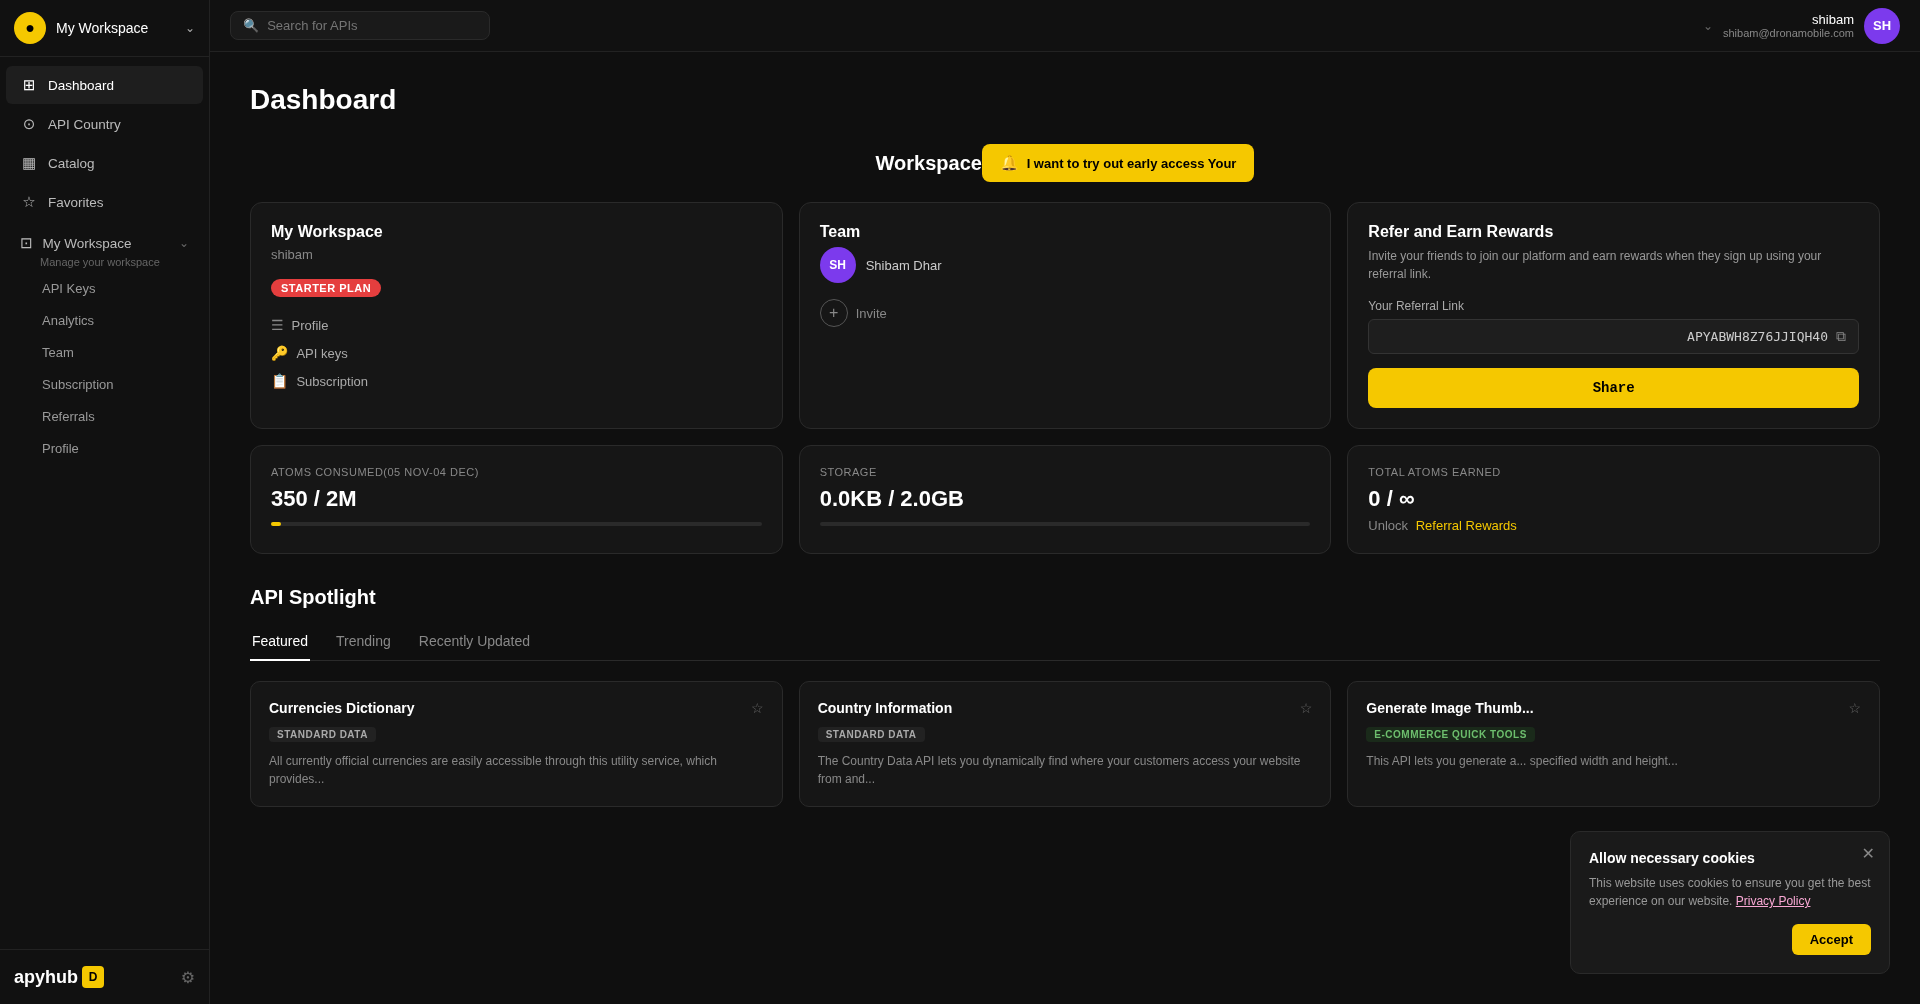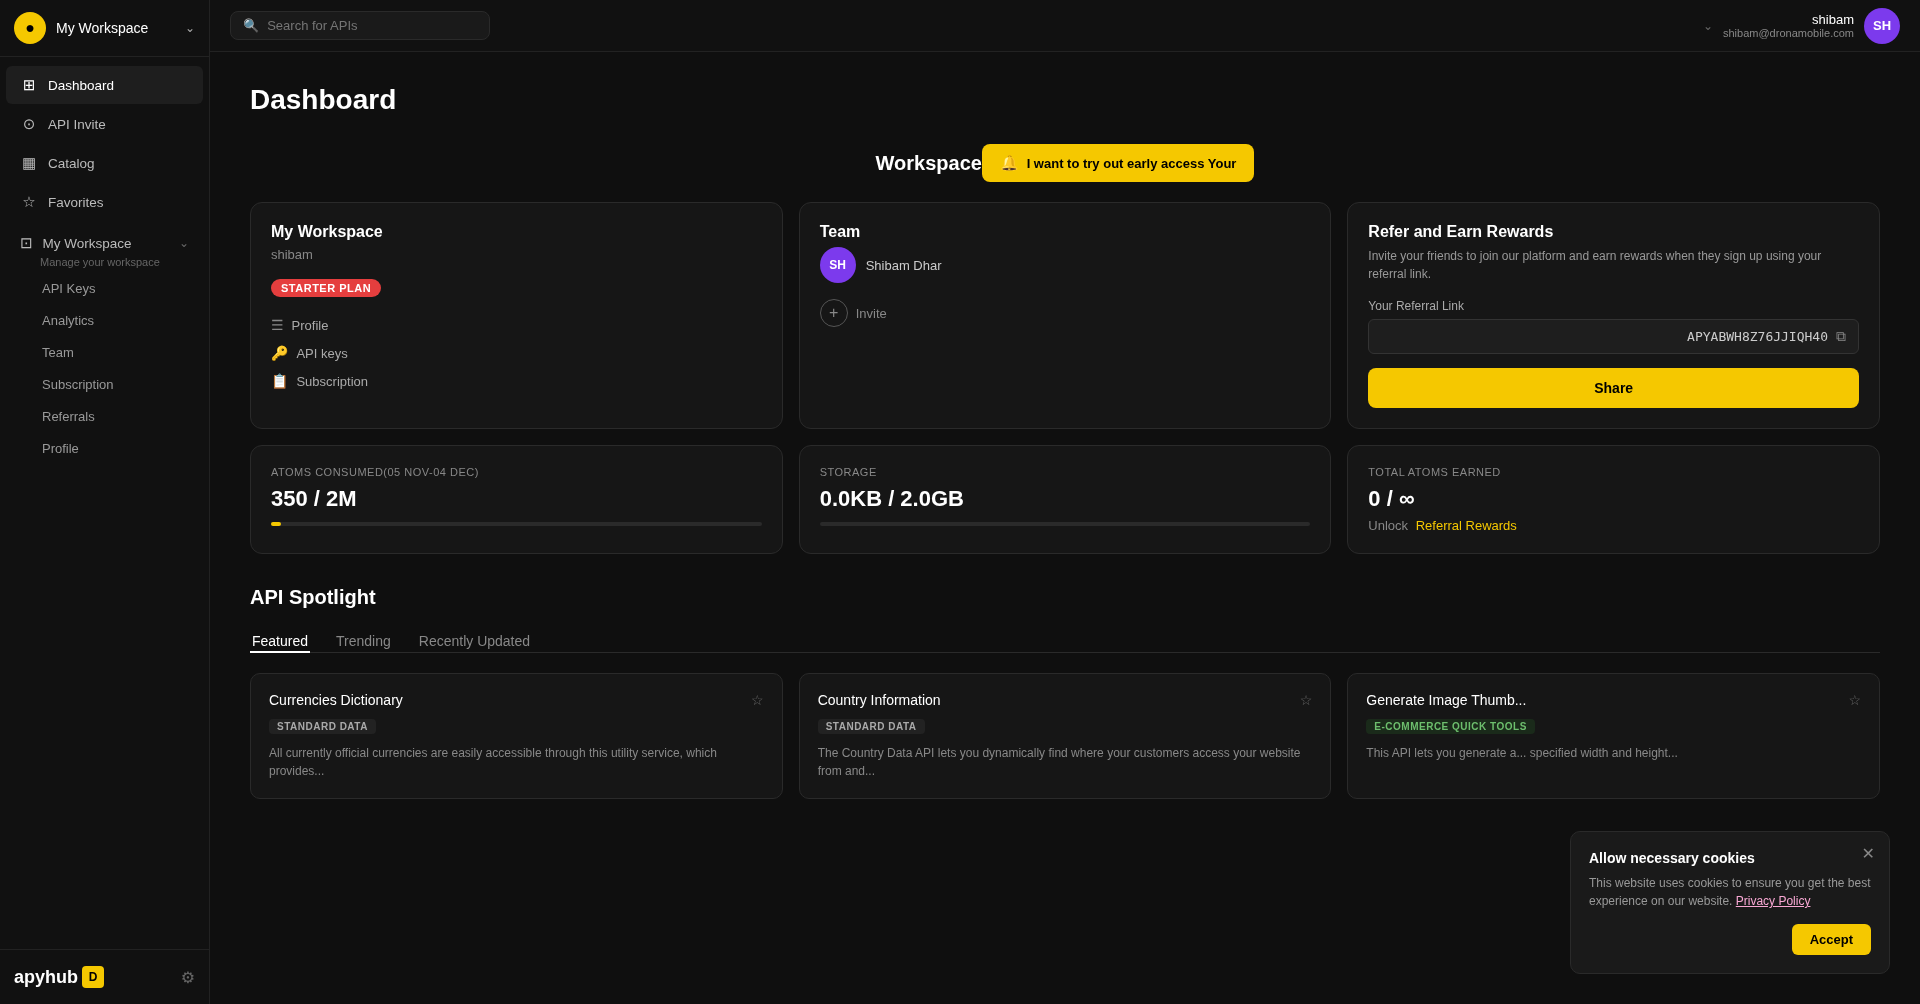--- a/index.html
+++ b/index.html
@@ -359,20 +359,21 @@
     .share-btn {
       width: 100%;
       background: #f5c800;
       color: #000;
       border: none;
       border-radius: 8px;
       padding: 12px;
       font-size: 14px;
       font-weight: 600;
       cursor: pointer;
+      font-family: Liberation Mono, monospace;
     }
 
     
     .stat-label {
       font-size: 11px;
       color: #888;
       text-transform: uppercase;
       letter-spacing: 0.5px;
       margin-bottom: 8px;
     }
@@ -409,21 +410,21 @@
 
     
     .spotlight-section { margin-top: 32px; }
     .tabs-row {
       display: flex;
       gap: 24px;
       border-bottom: 1px solid #2a2a2a;
       margin-bottom: 20px;
     }
     .tab-item {
-      padding: 8px 2px 2px;
+      padding: 8px 2px 10px;
       font-size: 14px;
       color: #888;
       cursor: pointer;
       border-bottom: 2px solid transparent;
       margin-bottom: -1px;
     }
     .tab-item.active {
       color: #fff;
       border-bottom-color: #fff;
     }
@@ -439,21 +440,21 @@
       padding: 18px;
     }
     .api-card-header {
       display: flex;
       align-items: flex-start;
       justify-content: space-between;
       margin-bottom: 8px;
     }
     .api-card-name {
       font-size: 14px;
-      font-weight: 400;
+      font-weight: 700;
       color: #fff;
     }
     .star-icon { color: #666; font-size: 14px; cursor: pointer; }
     .api-tag {
       display: inline-block;
       font-size: 10px;
       font-weight: 600;
       color: #aaa;
       background: #222;
       padding: 2px 8px;
@@ -523,21 +524,21 @@
     <span class="sidebar-logo-chevron">⌄</span>
   </div>
 
   <div class="sidebar-nav">
     <div class="nav-item active">
       <span class="nav-icon">⊞</span>
       <span>Dashboard</span>
     </div>
     <div class="nav-item">
       <span class="nav-icon">⊙</span>
-      <span>API Invite</span>
+      <span>API Country</span>
     </div>
     <div class="nav-item">
       <span class="nav-icon">▦</span>
       <span>Catalog</span>
     </div>
     <div class="nav-item">
       <span class="nav-icon">☆</span>
       <span>Favorites</span>
     </div>
 

